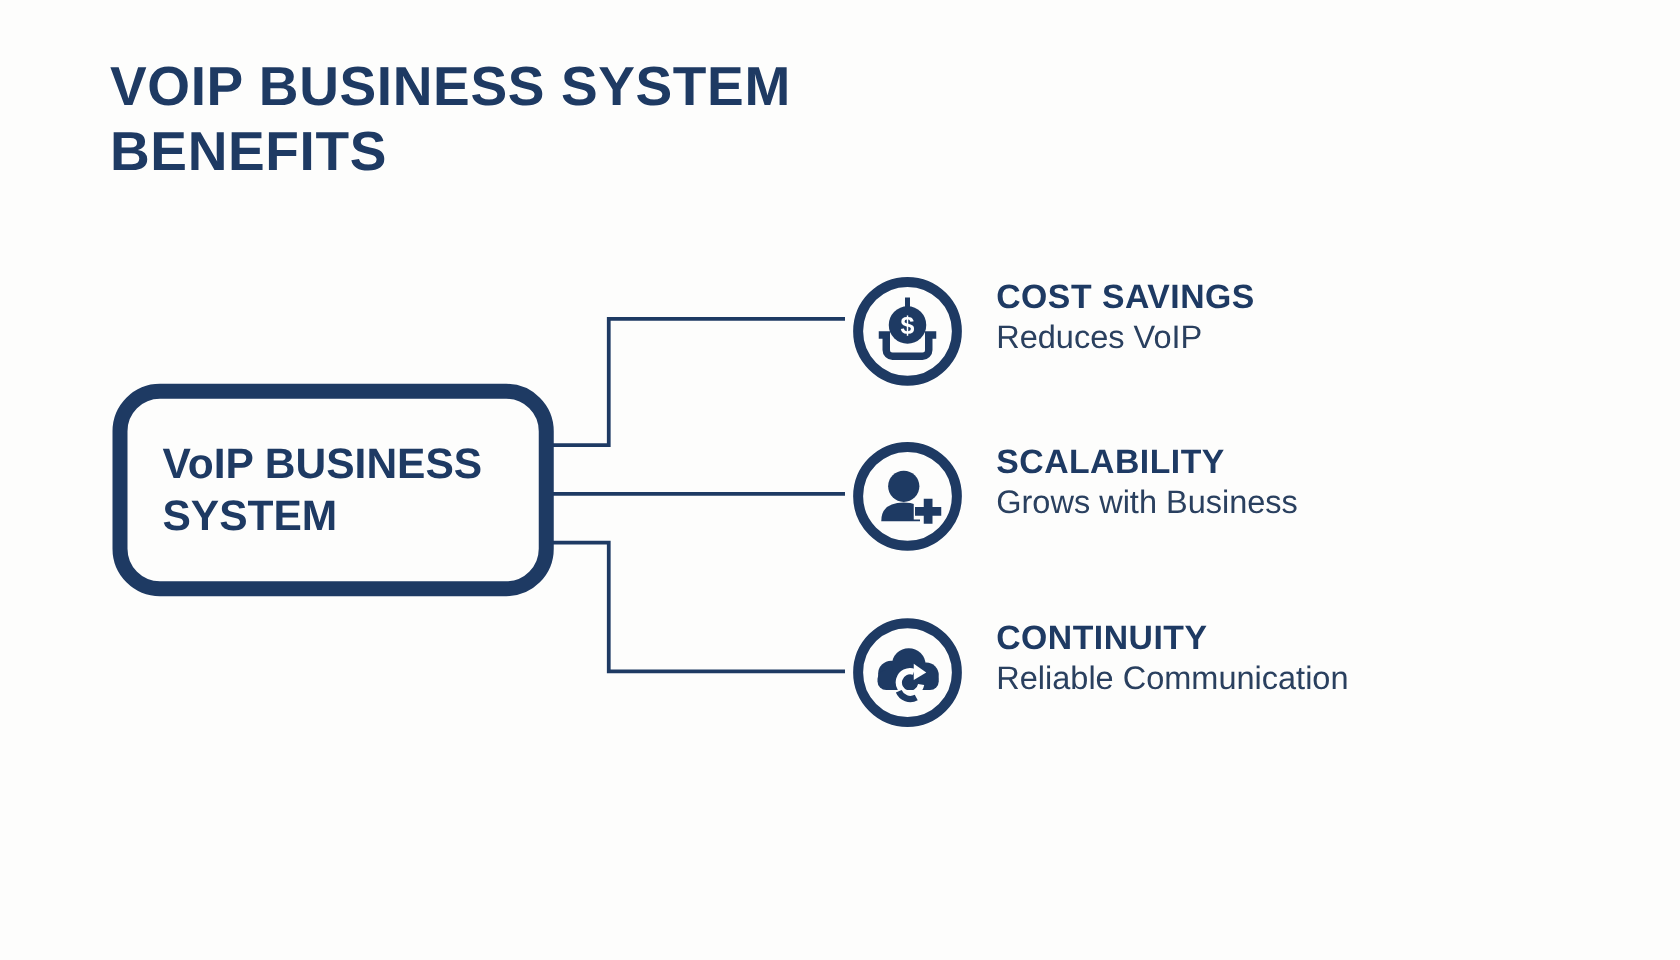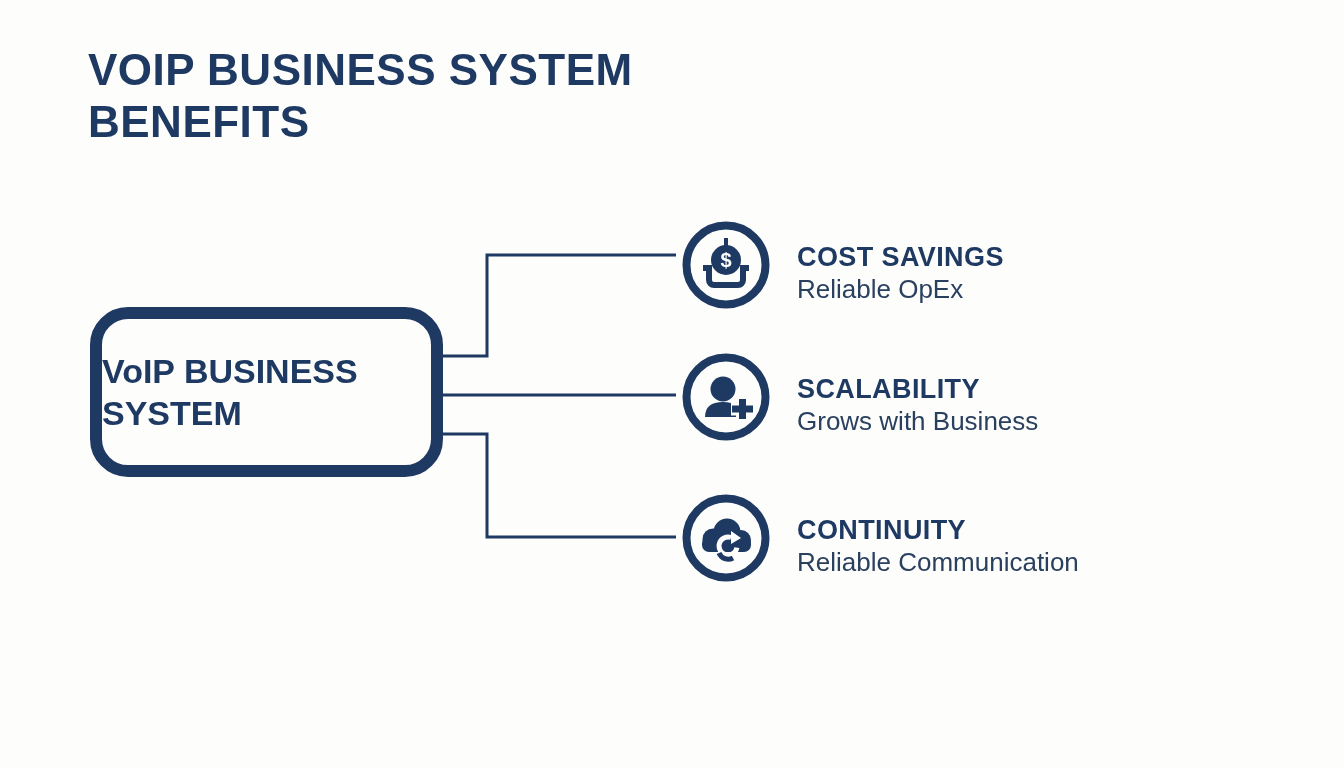--- a/index.html
+++ b/index.html
@@ -42,20 +42,21 @@
     left: 90px;
     top: 307px;
     width: 353px;
     height: 170px;
     box-sizing: border-box;
     border: 12px solid #1e3a63;
     border-radius: 38px;
     background: #fdfdfc;
     display: flex;
     align-items: center;
+    padding-left: 28px;
   }
   .center-node span {
     font-size: 34px;
     font-weight: bold;
     line-height: 1.24;
     color: #1e3a63;
     width: 300px;
   }
   .benefit {
     position: absolute;
@@ -63,21 +64,21 @@
     display: flex;
     align-items: flex-start;
     gap: 27px;
   }
   .benefit .icon-wrap {
     width: 88px;
     height: 88px;
     flex: 0 0 88px;
   }
   .btext {
-    margin-top: 20px;
+    margin-top: 0;
   }
   .btitle {
     font-size: 27px;
     font-weight: bold;
     letter-spacing: 0.4px;
     line-height: 33px;
     color: #1e3a63;
     white-space: nowrap;
   }
   .bsub {
@@ -112,21 +113,21 @@
         <rect x="42" y="17" width="4" height="10" fill="#1e3a63"></rect>
         <circle cx="44" cy="39" r="15" fill="#1e3a63"></circle>
         <text x="44" y="46" text-anchor="middle" font-family="Liberation Sans, sans-serif" font-size="20" font-weight="bold" fill="#ffffff">$</text>
         <path d="M27 47 v12 a5 5 0 0 0 5 5 h24 a5 5 0 0 0 5 -5 v-12" fill="none" stroke="#1e3a63" stroke-width="6"></path>
         <rect x="21" y="44" width="9" height="6" fill="#1e3a63"></rect>
         <rect x="58" y="44" width="9" height="6" fill="#1e3a63"></rect>
       </svg>
     </div>
     <div class="btext">
       <div class="btitle">COST SAVINGS</div>
-      <div class="bsub">Reliable OpEx</div>
+      <div class="bsub">Reduces VoIP</div>
     </div>
   </div>
 
   <div class="benefit" style="top:494px">
     <div class="icon-wrap">
       <svg width="88" height="88" viewBox="0 0 88 88">
         <defs>
           <clipPath id="cloudclip">
             <circle cx="31" cy="45" r="10.5"></circle>
             <circle cx="45" cy="38" r="13.5"></circle>

